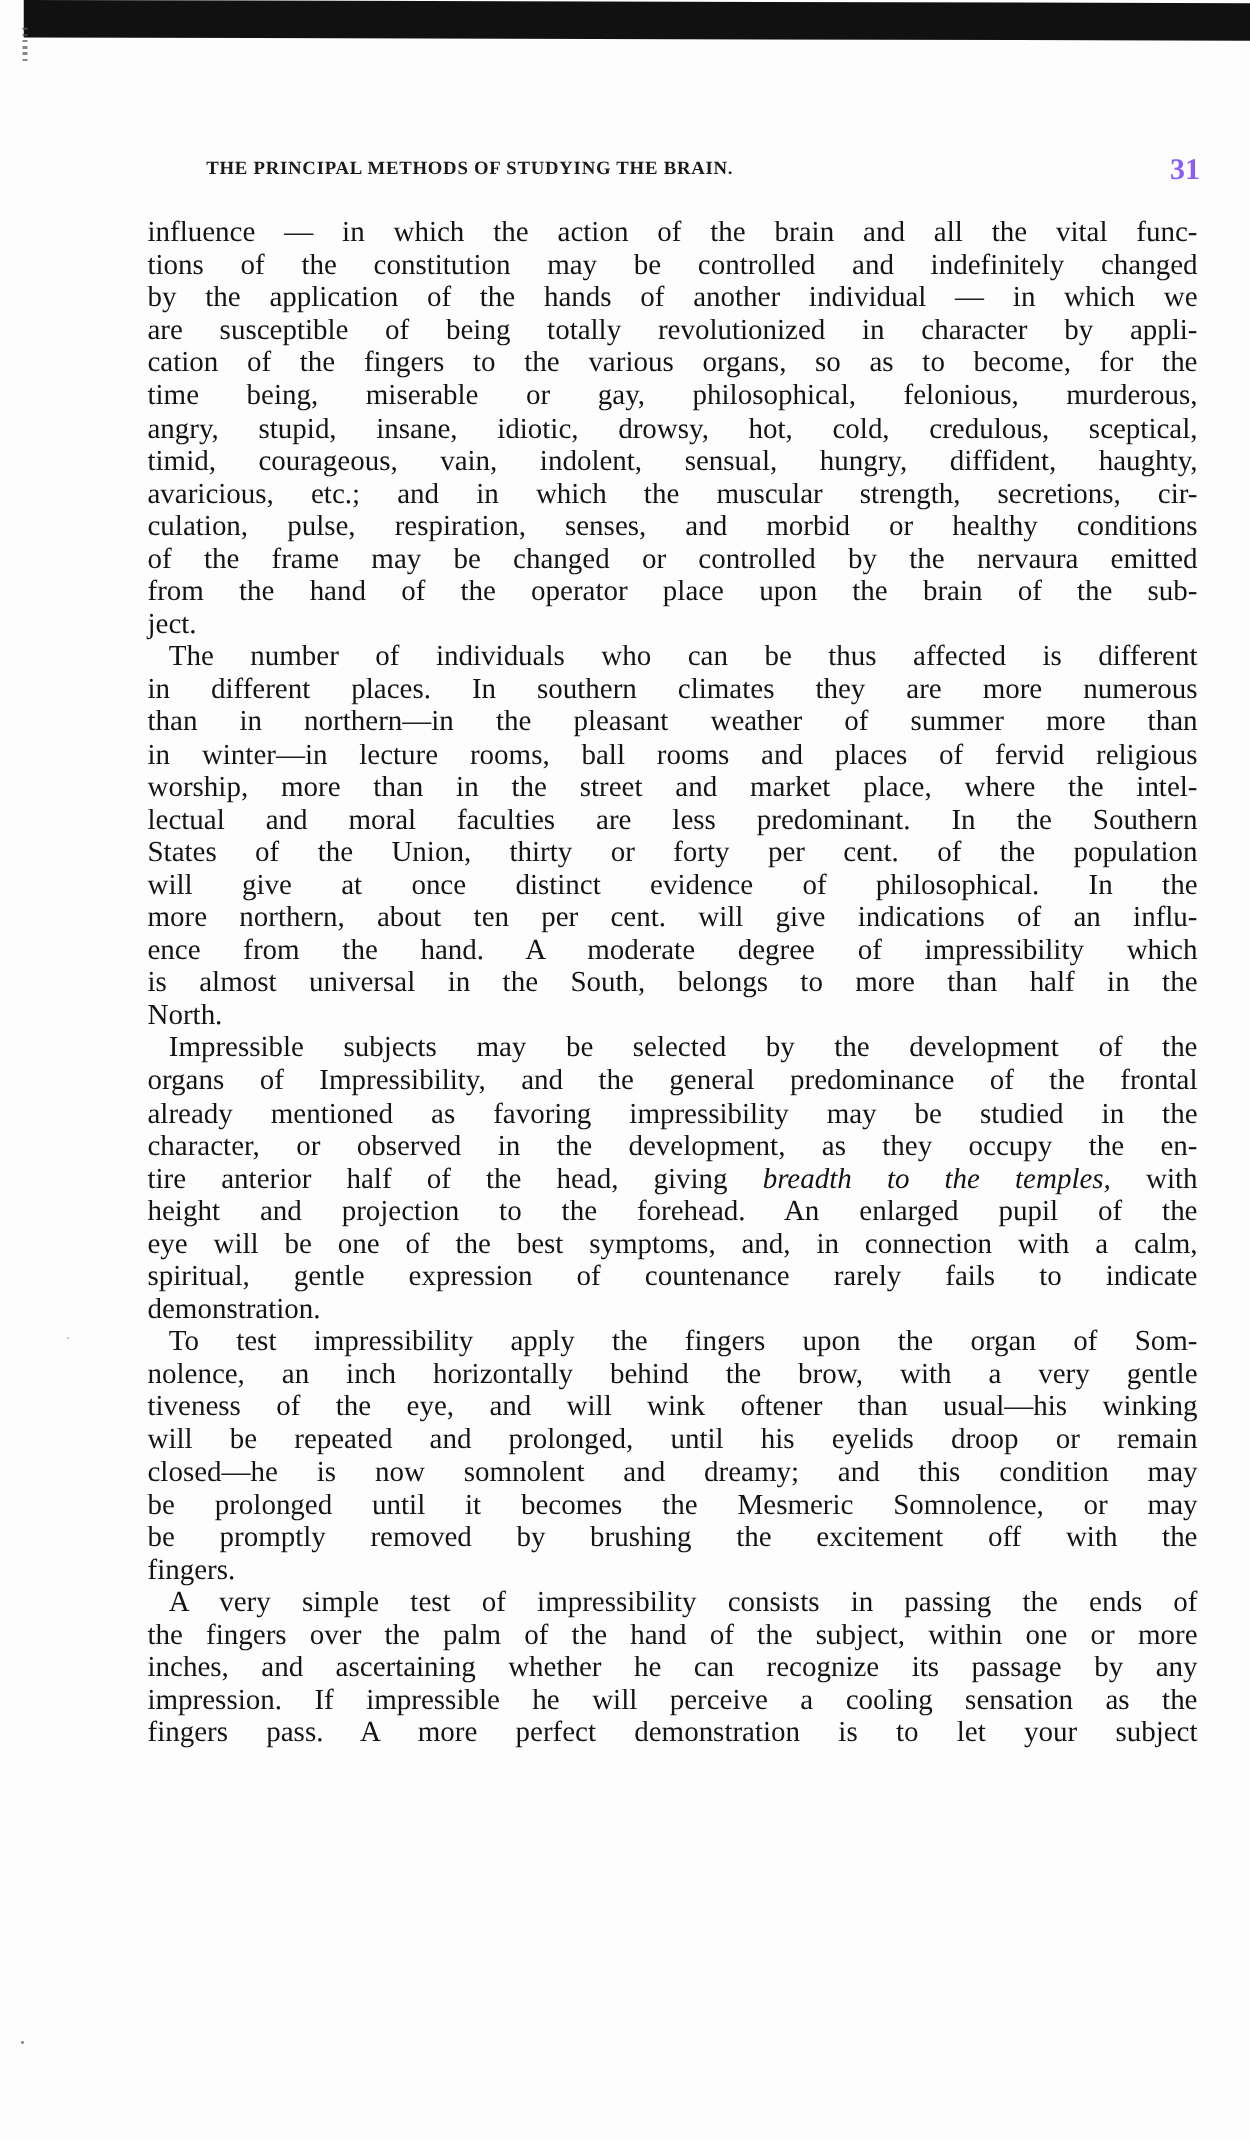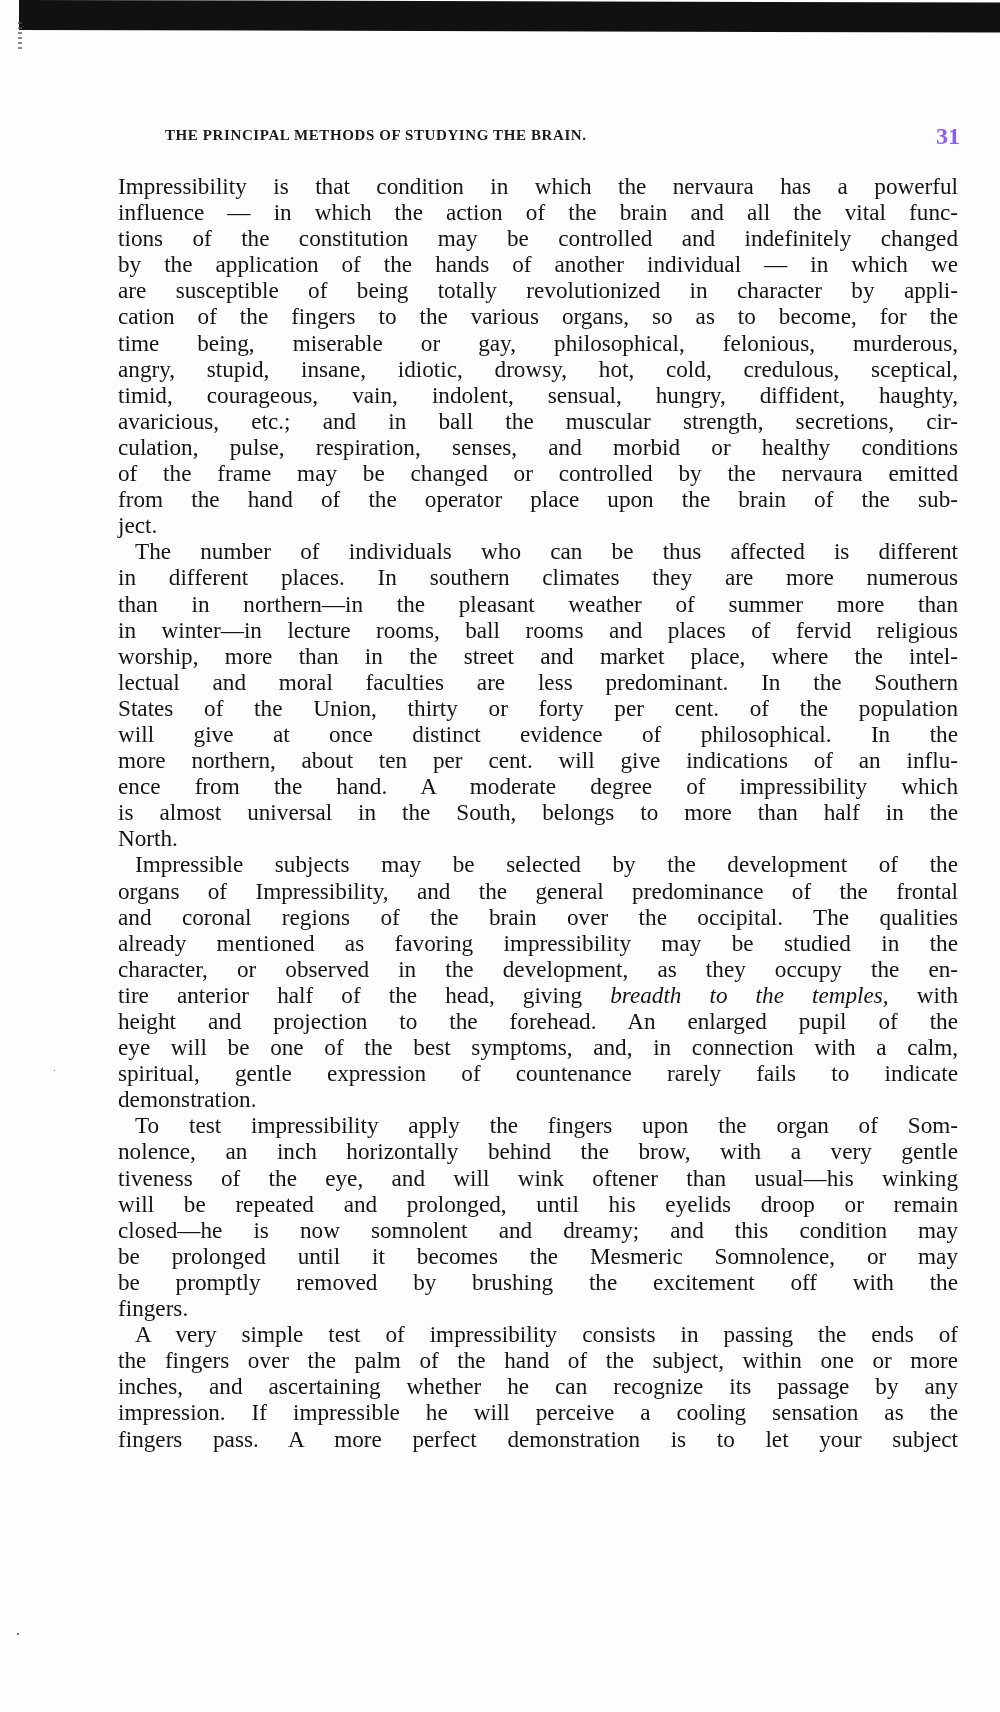--- a/index.html
+++ b/index.html
@@ -101,30 +101,29 @@
 <div class="top-bar-edge"></div>
 
 <div class="running-head">
   <span class="running-title">THE PRINCIPAL METHODS OF STUDYING THE BRAIN.</span>
   <span class="page-number">31</span>
 </div>
 
 <div class="text-block">
 
   <div>
-    <span class="line">Impressibility is that condition in which the nervaura has a powerful</span>
     <span class="line">influence — in which the action of the brain and all the vital func-</span>
     <span class="line">tions of the constitution may be controlled and indefinitely changed</span>
     <span class="line">by the application of the hands of another individual — in which we</span>
     <span class="line">are susceptible of being totally revolutionized in character by appli-</span>
     <span class="line">cation of the fingers to the various organs, so as to become, for the</span>
     <span class="line">time being, miserable or gay, philosophical, felonious, murderous,</span>
     <span class="line">angry, stupid, insane, idiotic, drowsy, hot, cold, credulous, sceptical,</span>
     <span class="line">timid, courageous, vain, indolent, sensual, hungry, diffident, haughty,</span>
-    <span class="line">avaricious, etc.; and in ball the muscular strength, secretions, cir-</span>
+    <span class="line">avaricious, etc.; and in which the muscular strength, secretions, cir-</span>
     <span class="line">culation, pulse, respiration, senses, and morbid or healthy conditions</span>
     <span class="line">of the frame may be changed or controlled by the nervaura emitted</span>
     <span class="line">from the hand of the operator place upon the brain of the sub-</span>
     <span class="line last">ject.</span>
   </div>
 
   <div>
     <span class="line indent">The number of individuals who can be thus affected is different</span>
     <span class="line">in different places. In southern climates they are more numerous</span>
     <span class="line">than in northern—in the pleasant weather of summer more than</span>
@@ -135,21 +134,20 @@
     <span class="line">will give at once distinct evidence of philosophical. In the</span>
     <span class="line">more northern, about ten per cent. will give indications of an influ-</span>
     <span class="line">ence from the hand. A moderate degree of impressibility which</span>
     <span class="line">is almost universal in the South, belongs to more than half in the</span>
     <span class="line last">North.</span>
   </div>
 
   <div>
     <span class="line indent">Impressible subjects may be selected by the development of the</span>
     <span class="line">organs of Impressibility, and the general predominance of the frontal</span>
-    <span class="line">and coronal regions of the brain over the occipital. The qualities</span>
     <span class="line">already mentioned as favoring impressibility may be studied in the</span>
     <span class="line">character, or observed in the development, as they occupy the en-</span>
     <span class="line"><span>tire anterior half of the head, giving</span> <em>breadth to the temples,</em> <span>with</span></span>
     <span class="line">height and projection to the forehead. An enlarged pupil of the</span>
     <span class="line">eye will be one of the best symptoms, and, in connection with a calm,</span>
     <span class="line">spiritual, gentle expression of countenance rarely fails to indicate</span>
     <span class="line last">demonstration.</span>
   </div>
 
   <div>

